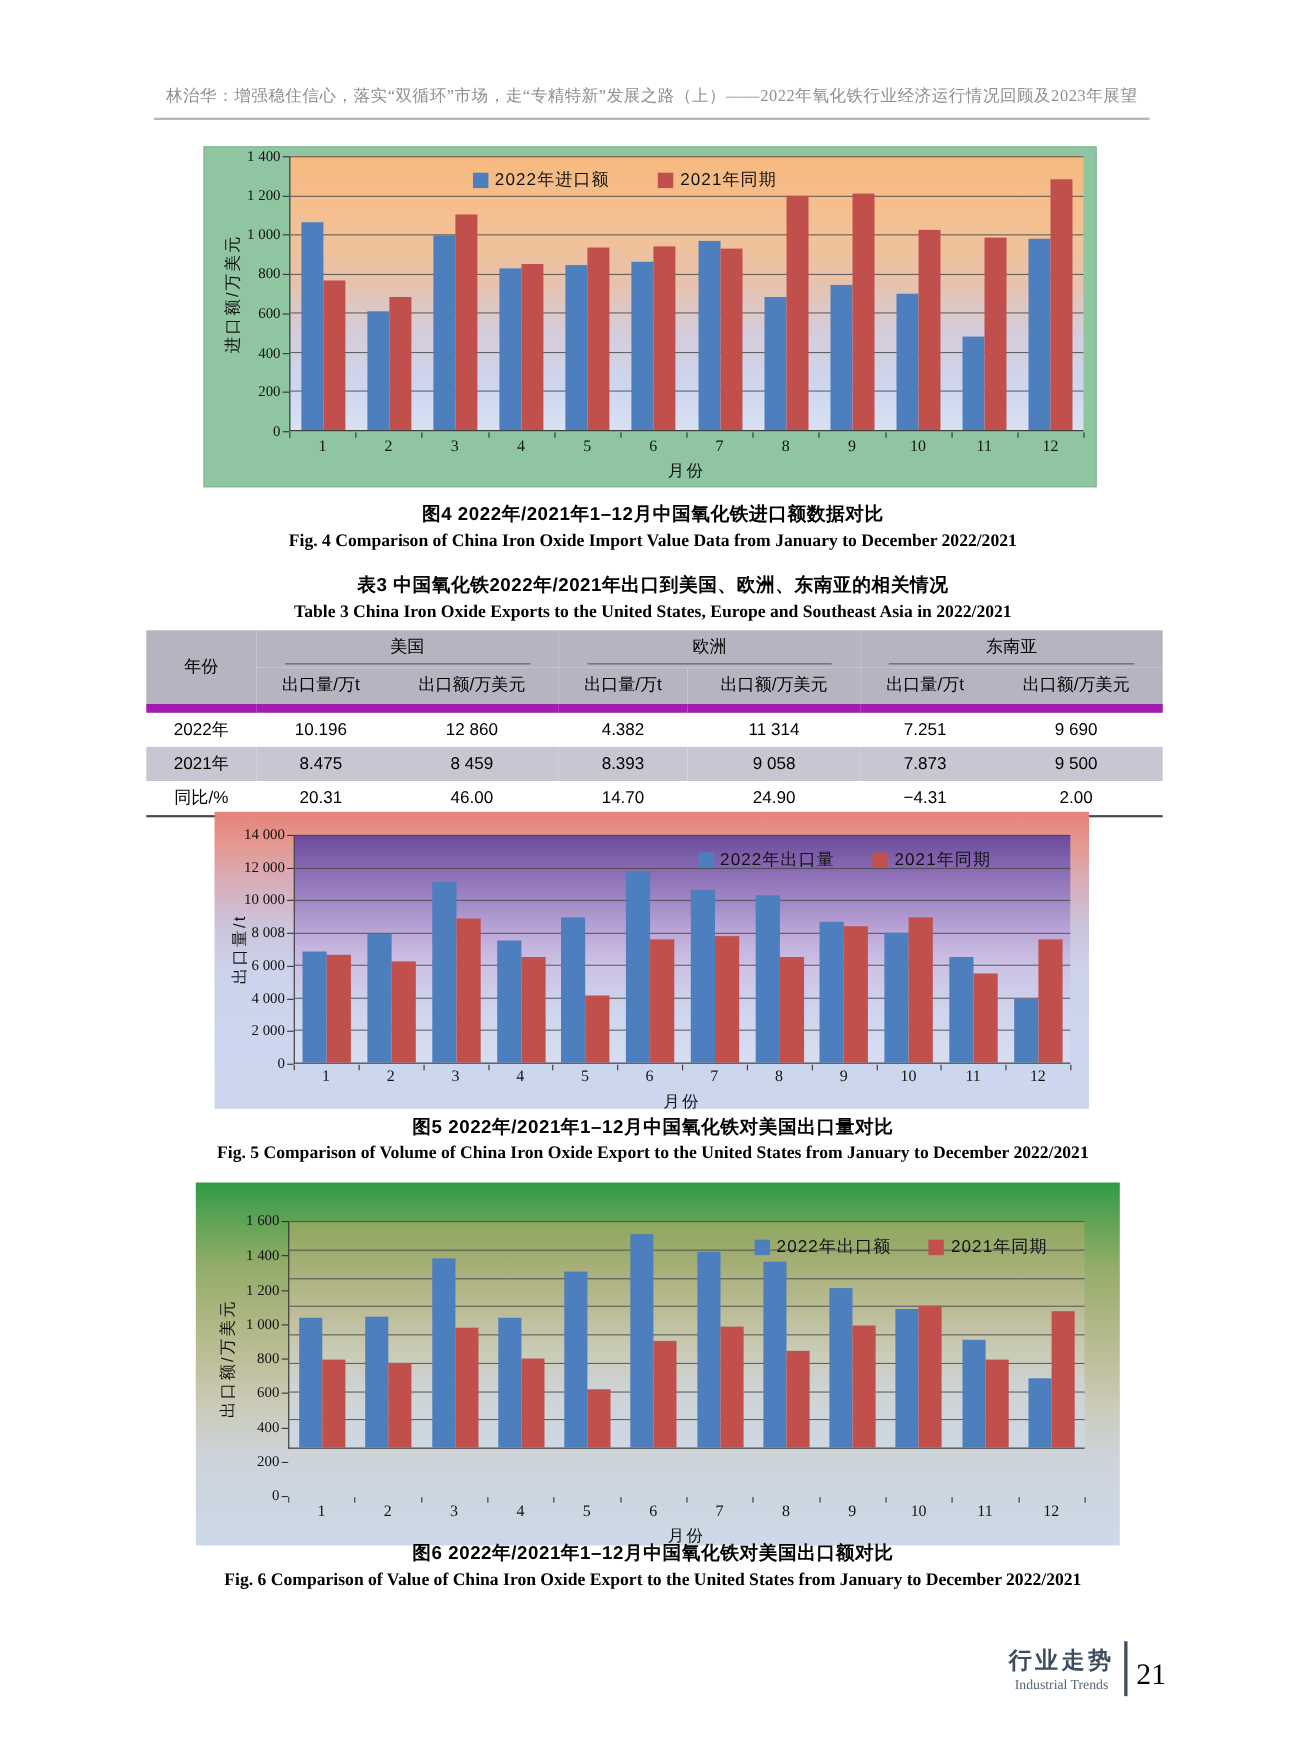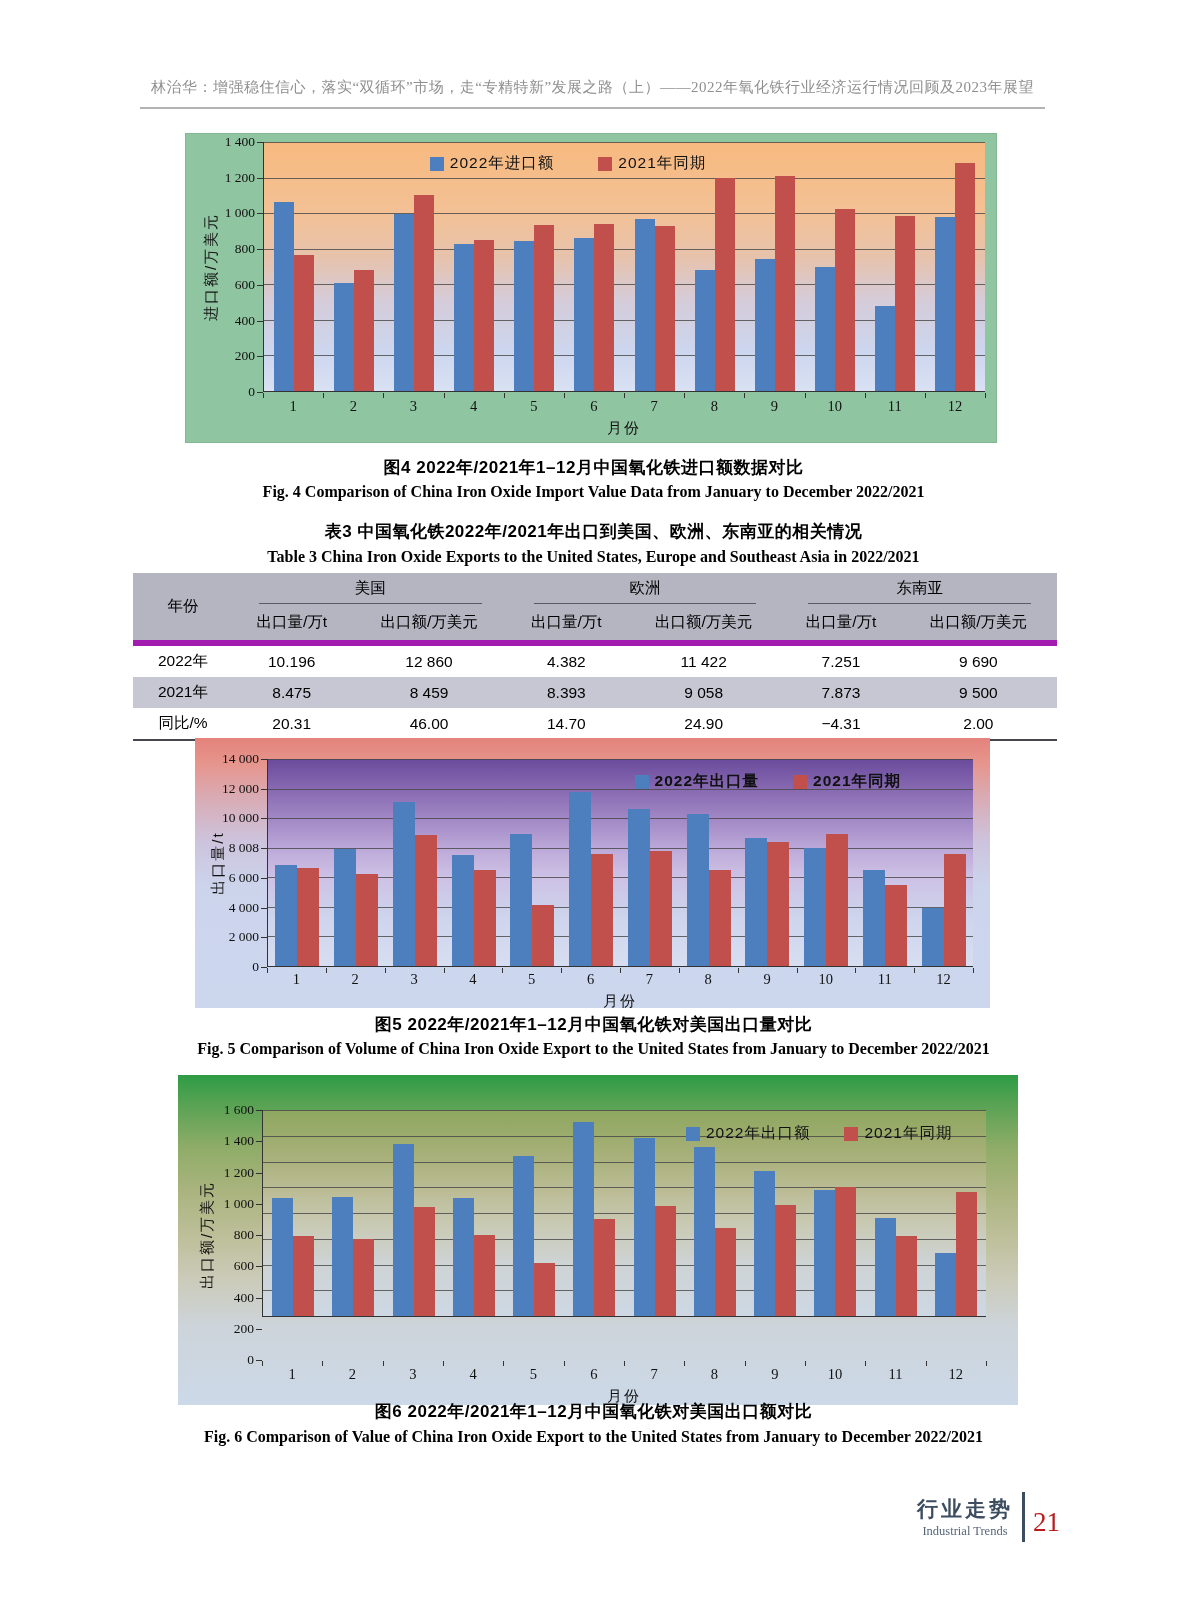--- a/index.html
+++ b/index.html
@@ -41,34 +41,34 @@
 
 .cap{position:absolute;left:0;width:100%;text-align:center;font-weight:bold;color:#000}
 .cap.zh{font-size:17px;letter-spacing:.5px}
 .cap.en{font-size:16px;font-family:"Liberation Serif",serif}
 
 
 table.t3{position:absolute;left:133px;top:573px;width:924px;border-collapse:collapse;
   font-size:15.5px;color:#000;text-align:center;border-bottom:2px solid #46464e}
 .t3 th,.t3 td{font-weight:normal;padding:3px 4px}
 .t3 thead th{background:#b5b4c1}
-.t3 thead .hline{border-bottom:6px solid #a21caf}
+.t3 thead .hline{border-bottom:8px solid #a21caf}
 .t3 th.grp span{display:block;margin:0 22px;padding:2px 0 4px;border-bottom:1.5px solid #5b5b66}
 .t3 thead tr.sub th{padding:5px 4px 7px}
 .t3 tbody th,.t3 tbody td{padding:5px 4px}
 .t3 tbody tr.shaded{background:#c7c6d3}
 .t3 .yearcol{width:100px}
 
 
 .footer{position:absolute;top:1492px;left:860px;width:200px;display:flex;align-items:center;justify-content:flex-end}
 .f-left{text-align:center;margin-right:9px}
 .f-zh{font-size:21px;font-weight:bold;color:#3d4d60;letter-spacing:3px}
 .f-en{font-size:12.5px;font-family:"Liberation Serif",serif;color:#55657a;margin-top:1px}
 .f-bar{width:3px;height:50px;background:#3d4d60}
-.f-num{font-size:27px;font-family:"Liberation Serif",serif;color:#b91c1c;margin-left:8px;padding-top:10px}
+.f-num{font-size:27px;font-family:"Liberation Serif",serif;color:#000000;margin-left:8px;padding-top:10px}
 </style>
 </head>
 <body>
 
 <div class="page-header">林治华：增强稳住信心，落实“双循环”市场，走“专精特新”发展之路（上）——2022年氧化铁行业经济运行情况回顾及2023年展望</div>
 
 <figure class="chartbox cb1" id="chart1" style="left:185px;top:133px;width:812px;height:310px">
   <div class="ytitle" style="left: 16px; top: 8px; width: 250px;">进口额/万美元</div>
   <div class="ylabels" style="position: absolute; left: 0px; top: 8px; width: 75px; height: 250px;">
       <span style="top: 0%;">1 400</span>
@@ -214,21 +214,21 @@
       <th class="hline">出口量/万t</th>
       <th class="hline">出口额/万美元</th>
     </tr>
   </thead>
   <tbody id="t3body">
       <tr>
         <th>2022年</th>
         <td>10.196</td>
         <td>12 860</td>
         <td>4.382</td>
-        <td>11 422</td>
+        <td>11 314</td>
         <td>7.251</td>
         <td>9 690</td>
       </tr>
       <tr class="shaded">
         <th>2021年</th>
         <td>8.475</td>
         <td>8 459</td>
         <td>8.393</td>
         <td>9 058</td>
         <td>7.873</td>
@@ -309,21 +309,21 @@
         </div>
         <div class="bargroup">
           <div class="bar" style="width: 22px; height: 46.4286%; background: rgb(77, 126, 189);"></div>
           <div class="bar" style="width: 22px; height: 38.9286%; background: rgb(193, 80, 76);"></div>
         </div>
         <div class="bargroup">
           <div class="bar" style="width: 22px; height: 27.8571%; background: rgb(77, 126, 189);"></div>
           <div class="bar" style="width: 22px; height: 54.2857%; background: rgb(193, 80, 76);"></div>
         </div>
       </div>
-      <div class="legend" style="left: 52%; top: 6%; font-weight: bold;">
+      <div class="legend" style="left: 52%; top: 6%;">
         <div class="item">
           <div class="sw" style="background: rgb(77, 126, 189);"></div>
           <span>2022年出口量</span>
         </div>
         <div class="item" style="margin-left: 34px;">
           <div class="sw" style="background: rgb(193, 80, 76);"></div>
           <span>2021年同期</span>
         </div>
       </div>
     </div>

